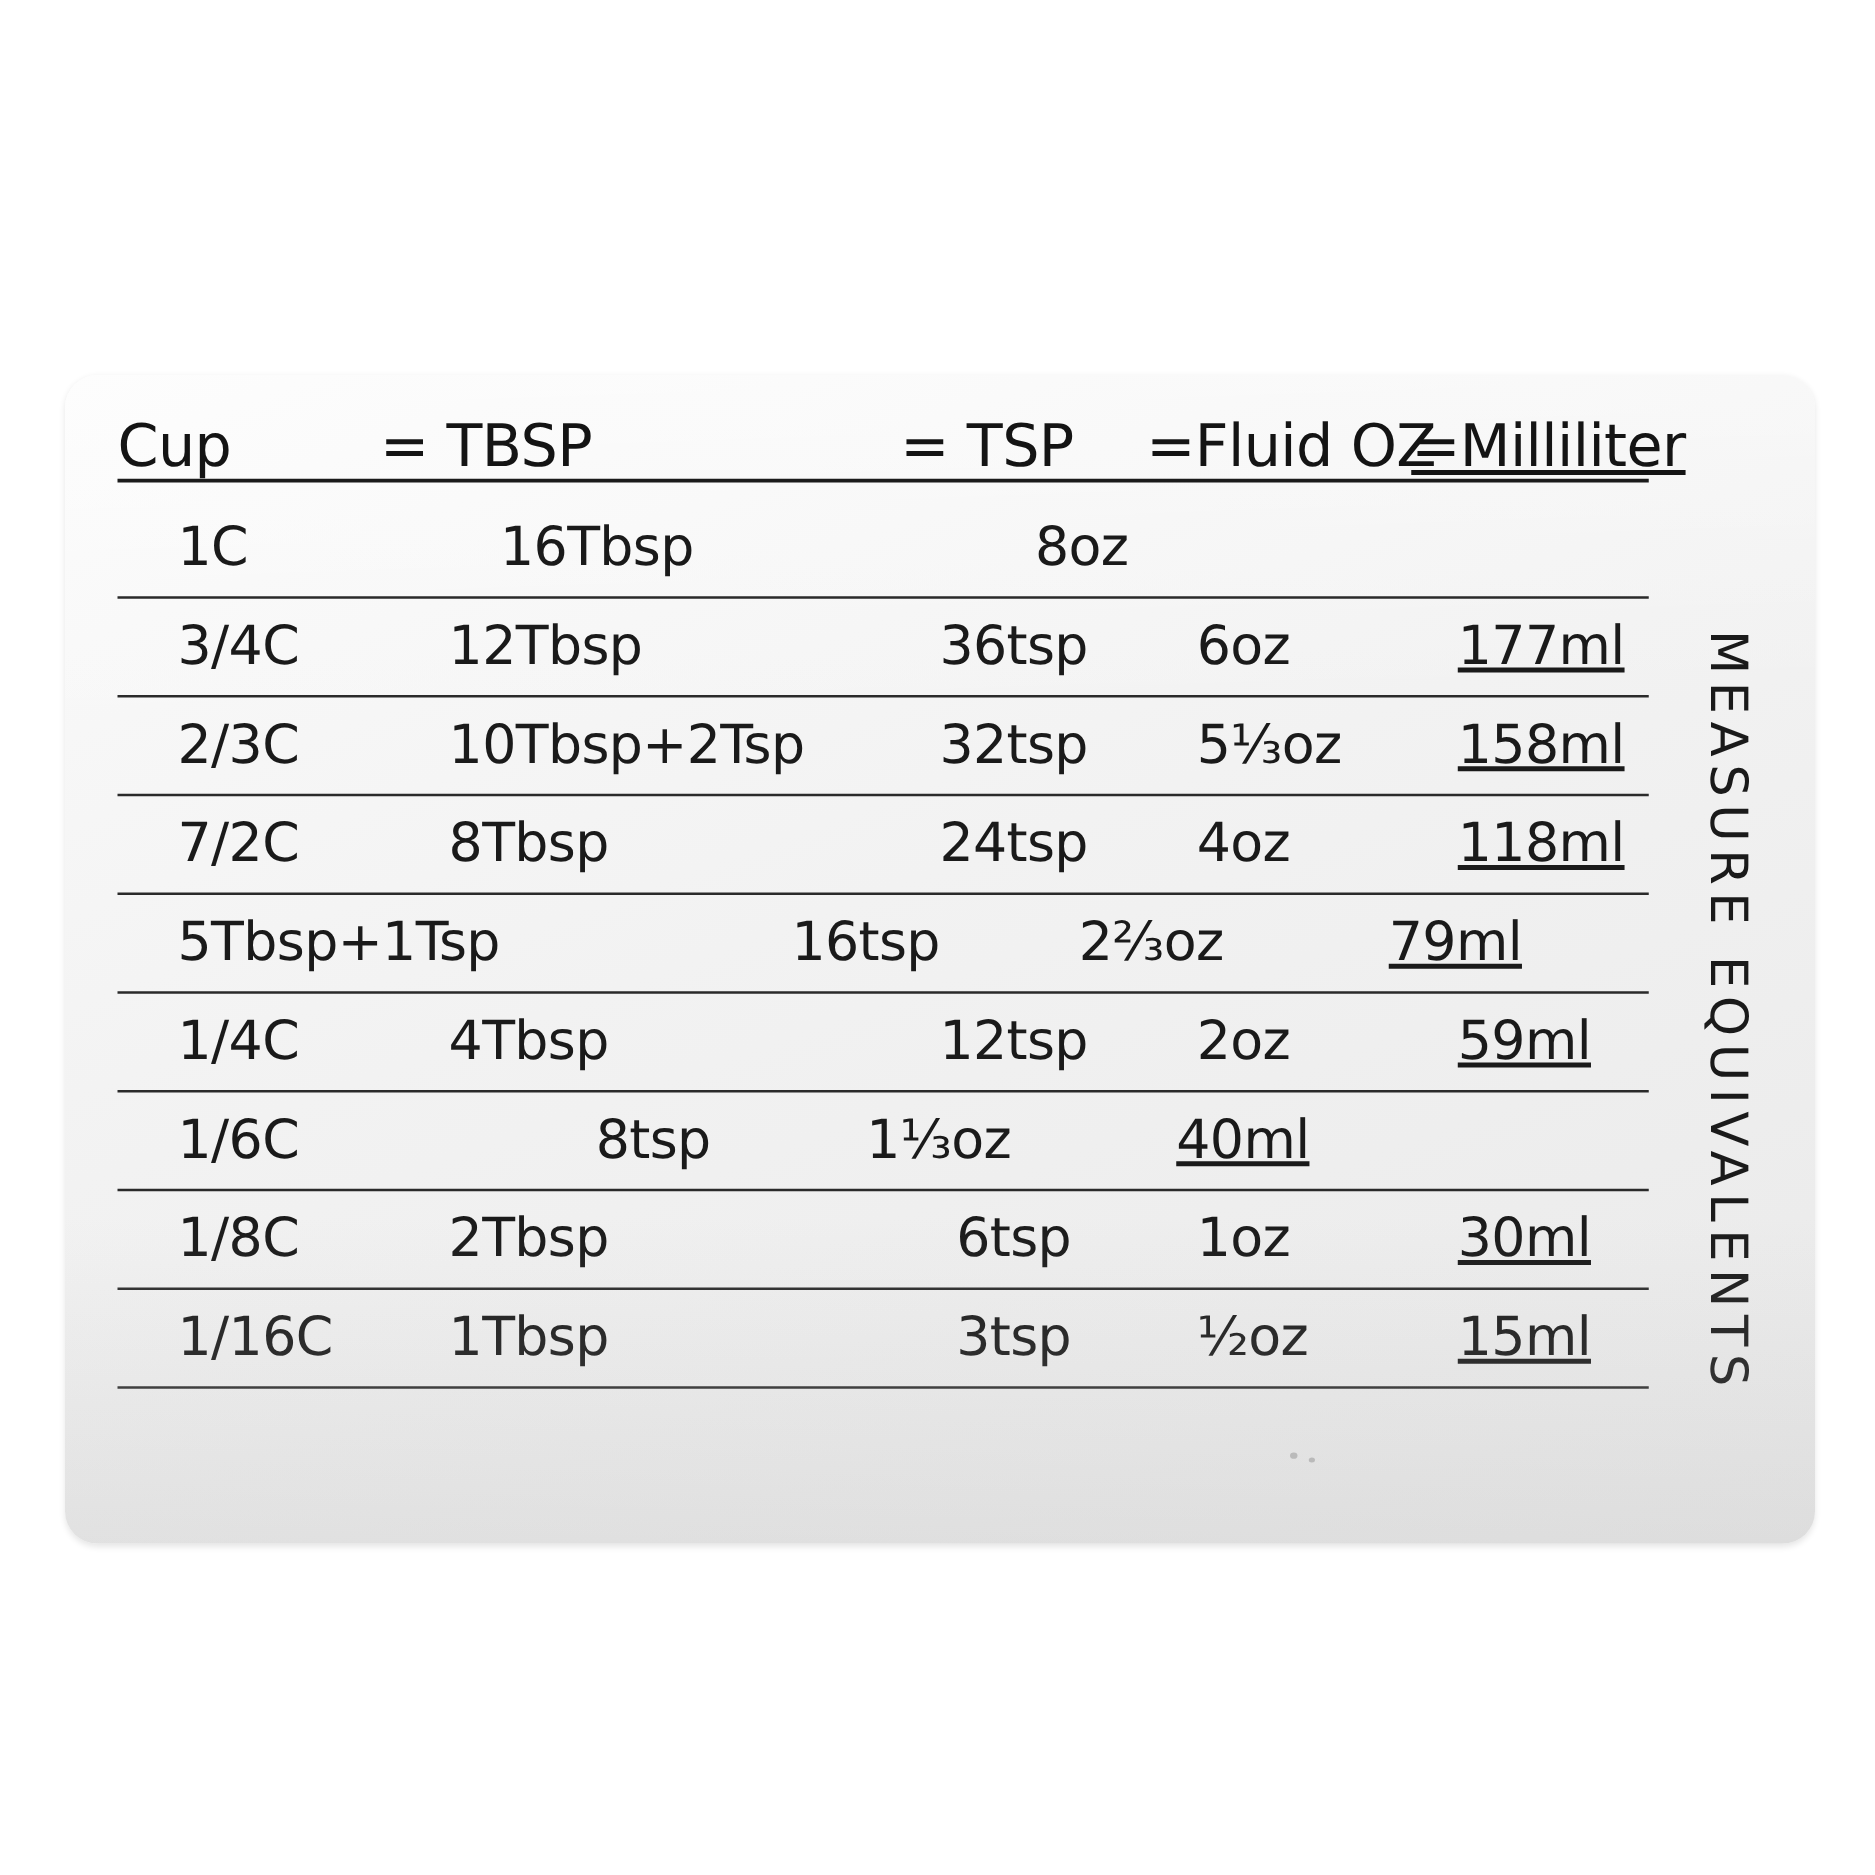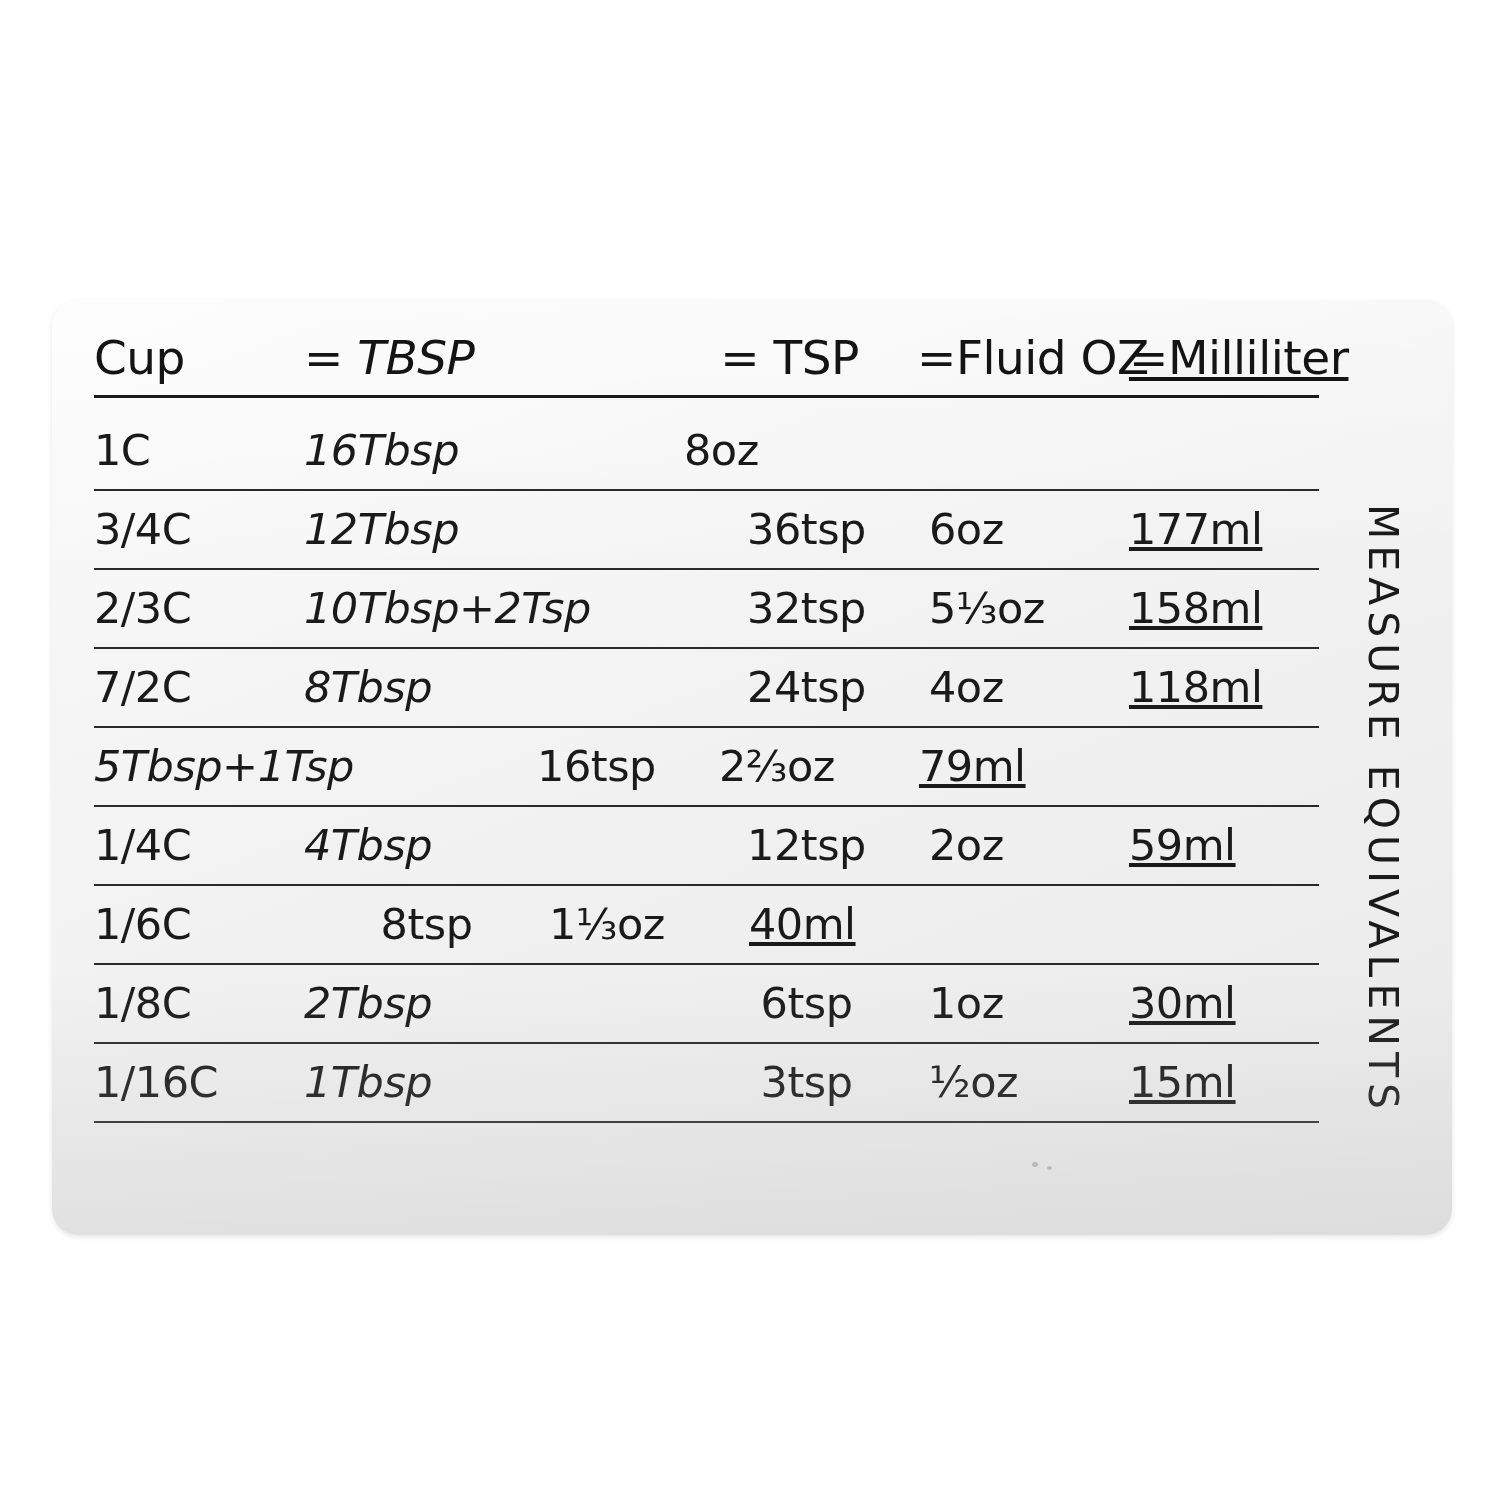--- a/index.html
+++ b/index.html
@@ -59,53 +59,54 @@
     left: 42px;
     top: 34px;
     width: 1225px;
   }
 
   
   .hdr-row {
     display: flex;
     align-items: flex-end;
     border-bottom: 3px solid #1b1b1b;
-    padding-bottom: 14px;
+    padding-bottom: 2px;
     margin-bottom: 14px;
     gap: 12px;
   }
   .hdr-cell {
     font-size: 47px;
     line-height: 1.0;
     color: #141414;
     white-space: nowrap;
     font-family: "DejaVu Sans", sans-serif;
     font-weight: 400;
     letter-spacing: -0.5px;
   }
   .c1 { width: 210px; }
-  .c2 { width: 380px; font-style: italic; }
+  .c2 { width: 380px; }
   .c3 { width: 245px; text-align: center; }
   .c4 { width: 200px; }
   .c5 { width: 190px; text-decoration: underline; }
 
   
   .row {
     display: flex;
     align-items: baseline;
     border-bottom: 2px solid #2a2a2a;
     height: 77px;
   }
   .cell {
     font-size: 43px;
     line-height: 77px;
     color: #1a1a1a;
     white-space: nowrap;
     font-family: "DejaVu Sans", sans-serif;
     letter-spacing: -0.5px;
+    margin-left: 48px;
   }
 
   
   #side-title {
     position: absolute;
     right: 34px;
     top: 160px;
     height: 700px;
     width: 70px;
     display: flex;

